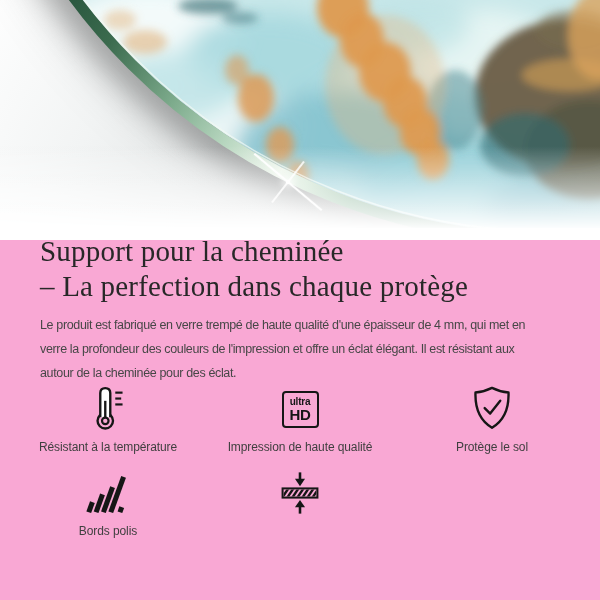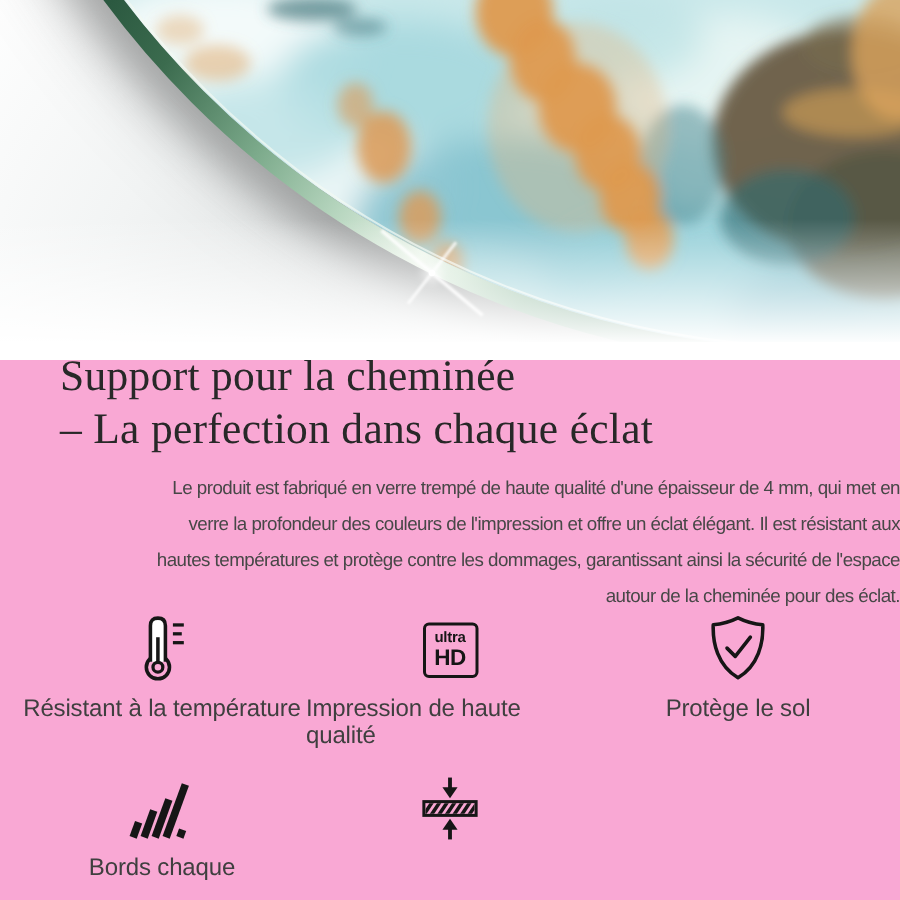--- a/index.html
+++ b/index.html
@@ -6,27 +6,27 @@
   .page{position:relative;width:600px;height:600px;background:#f9a8d4;overflow:hidden;
         font-family:"Liberation Sans",sans-serif;}
   
   .hero{position:relative;width:600px;height:240px;}
   .hero svg{display:block;}
   
   h1.title{margin:-6px 0 0 40px;font-family:"Liberation Serif","DejaVu Serif",serif;
            font-weight:400;font-size:29px;line-height:35px;color:#282828;letter-spacing:.2px;}
   h1.title span{display:block;}
   
-  .desc{margin:9px 0 0 40px;font-size:12.5px;line-height:24px;color:#474747;letter-spacing:-.35px;text-align:right;}
+  .desc{margin:9px 0 0 40px;font-size:12.5px;line-height:24px;color:#474747;letter-spacing:-.35px;}
   .desc div{white-space:nowrap;}
   
   .features{display:grid;grid-template-columns:repeat(3,1fr);row-gap:13px;margin:-2px 12px 0 12px;}
   .feature{display:flex;flex-direction:column;align-items:center;}
   .icon-box{height:52px;display:flex;align-items:center;justify-content:center;}
-  .feature-label{margin-top:5px;font-size:16px;color:#3f3f3f;letter-spacing:-.1px;}
+  .feature-label{margin-top:5px;font-size:12px;color:#3f3f3f;letter-spacing:-.1px;text-align:center;}
   .uhd-box{width:33px;height:33px;border:2.5px solid #161616;border-radius:4px;
            display:flex;flex-direction:column;align-items:center;justify-content:center;}
   .uhd-top{font-size:10px;font-weight:700;color:#161616;line-height:10px;letter-spacing:-.2px;}
   .uhd-bottom{font-size:15px;font-weight:700;color:#161616;line-height:15px;letter-spacing:-.3px;}
   svg .stroke{fill:none;stroke:#161616;}
 </style>
 </head>
 <body>
 
 <div class="page">
@@ -143,27 +143,26 @@
         <circle r="2.2" fill="#ffffff"></circle>
       </g>
 
       <rect x="0" y="140" width="600" height="100" fill="url(#fade)"></rect>
       <rect x="0" y="228" width="600" height="12" fill="#ffffff"></rect>
     </svg>
   </div>
 
   <h1 class="title">
     <span>Support pour la cheminée</span>
-    <span>– La perfection dans chaque éclat</span>
+    <span>– La perfection dans chaque protège</span>
   </h1>
 
   <div class="desc">
     <div>Le produit est fabriqué en verre trempé de haute qualité d'une épaisseur de 4 mm, qui met en</div>
     <div>verre la profondeur des couleurs de l'impression et offre un éclat élégant. Il est résistant aux</div>
-    <div>hautes températures et protège contre les dommages, garantissant ainsi la sécurité de l'espace</div>
     <div>autour de la cheminée pour des éclat.</div>
   </div>
 
   <div class="features">
 
     <div class="feature">
       <div class="icon-box">
         <svg width="40" height="50" viewBox="0 0 44 52">
           <circle class="stroke" cx="19" cy="39" r="8.5" fill="#fff" stroke-width="2.6"></circle>
           <path d="M13.5,35 V8.5 Q13.5,3 19,3 Q24.5,3 24.5,8.5 V35" fill="#fff" stroke="#161616" stroke-width="2.6"></path>
@@ -203,21 +202,21 @@
         <svg width="44" height="44" viewBox="0 0 48 48">
           <g stroke="#161616" stroke-width="5.5">
             <line x1="3" y1="45" x2="7" y2="34"></line>
             <line x1="11" y1="45" x2="18" y2="25.5"></line>
             <line x1="19" y1="45" x2="29" y2="17.5"></line>
             <line x1="27" y1="45" x2="41" y2="6.5"></line>
             <line x1="37" y1="45" x2="39" y2="39.5"></line>
           </g>
         </svg>
       </div>
-      <div class="feature-label">Bords chaque</div>
+      <div class="feature-label">Bords polis</div>
     </div>
 
     <div class="feature">
       <div class="icon-box">
         <svg width="44" height="46" viewBox="0 0 48 48">
           <defs>
               <clipPath id="barClip">
                 <rect x="6.2" y="20.2" width="35.6" height="7.6"></rect>
               </clipPath>
             </defs>

